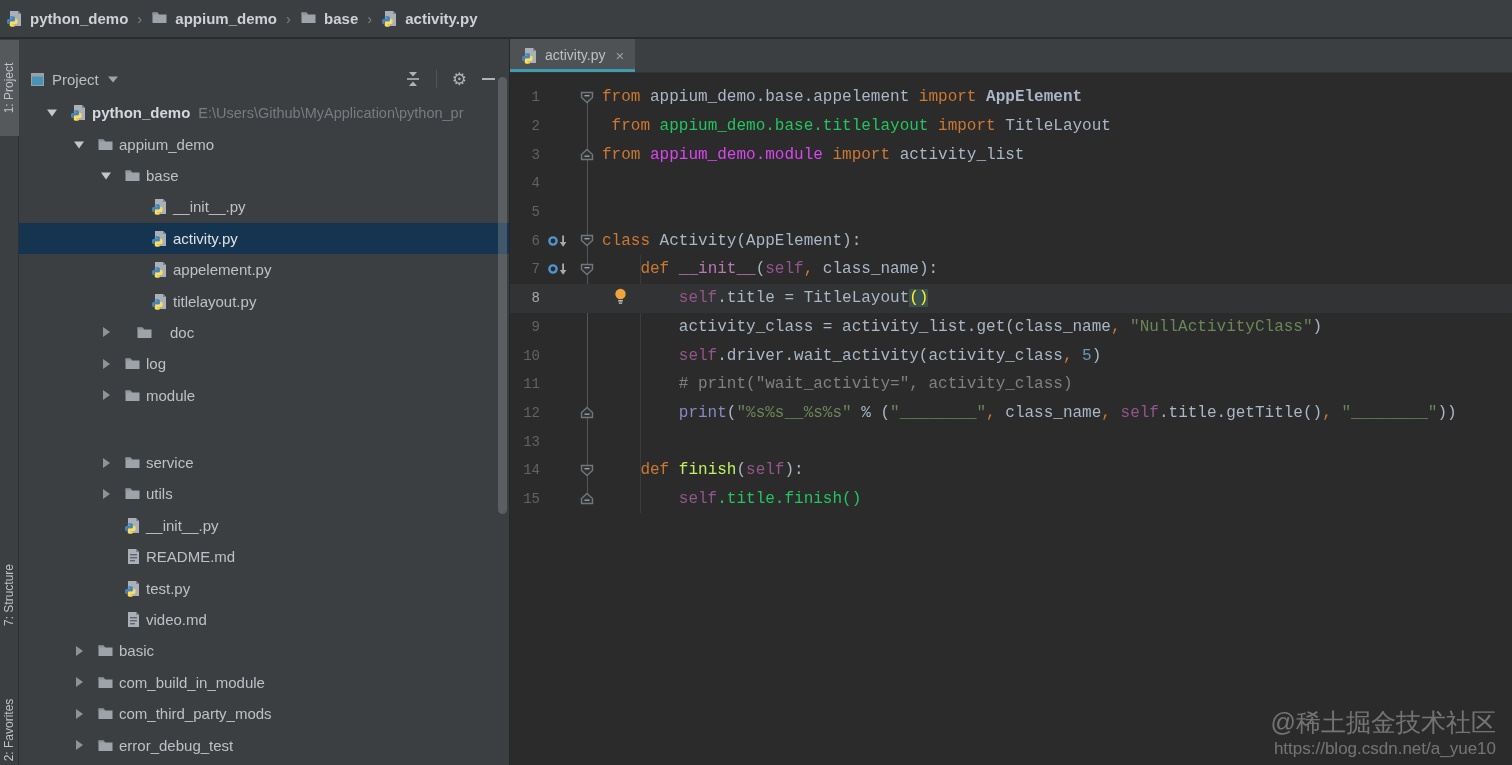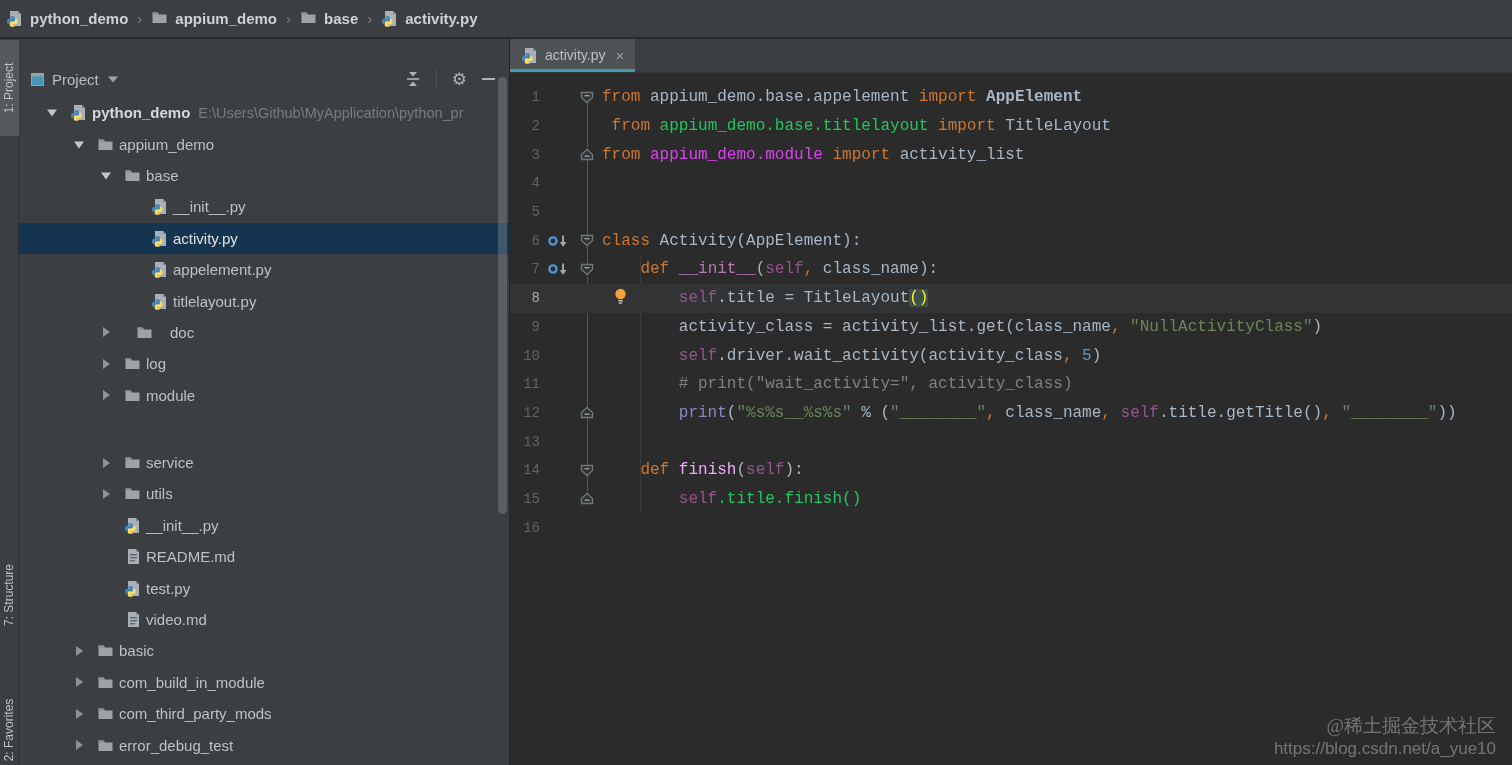--- a/index.html
+++ b/index.html
@@ -71,21 +71,21 @@
   .line.current .ln-num { color:#a6aaad; }
   .ln-gutter { width:34px; flex:none; display:flex; align-items:center; justify-content:center; }
   .ln-fold { width:26px; flex:none; display:flex; align-items:center; justify-content:center; position:relative; z-index:2; }
   .ln-code { white-space:pre; padding-left:2px; position:relative; z-index:1; }
   .bulb { position:absolute; left:104px; top:4px; z-index:3; display:inline-flex; }
   .tok-brace { border-radius:1px; }
 
   .watermark { position:absolute; right:16px; bottom:6px; text-align:right;
                color:rgba(255,255,255,.34); line-height:1.25;
                font-family:"Liberation Sans", sans-serif; }
-  .watermark .w1 { font-size:19px;font-family:Liberation Serif, serif; }
+  .watermark .w1 { font-size:25px; }
   .watermark .w2 { font-size:17px; }
 </style>
 </head>
 <body>
 
 <div class="topbar">
   <div id="breadcrumbs" style="display:flex;align-items:center;">
       <span class="crumb">
         <span class="ic">
           <svg width="17" height="17" viewBox="0 0 17 17" xmlns="http://www.w3.org/2000/svg">
@@ -638,39 +638,33 @@
           </div>
           <div class="line">
             <span class="ln-num">14</span>
             <span class="ln-gutter"></span>
             <span class="ln-fold">
               <svg width="14" height="13" viewBox="0 0 14 13" xmlns="http://www.w3.org/2000/svg">
                 <polygon points="1.5,1.5 12.5,1.5 12.5,6.5 7,11.5 1.5,6.5" fill="#2f3233" stroke="#72767a" stroke-width="1.4"></polygon>
                 <rect x="4.5" y="4" width="5" height="1.4" fill="#9aa0a4"></rect>
               </svg>
             </span>
-            <span class="ln-code"><span style="color: rgb(169, 183, 198);">    </span><span style="color: rgb(204, 120, 50);">def</span><span style="color: rgb(169, 183, 198);"> </span><span style="color: #f0abfc;">finish</span><span style="color: rgb(169, 183, 198);">(</span><span style="color: rgb(148, 85, 141);">self</span><span style="color: rgb(169, 183, 198);">):</span></span>
+            <span class="ln-code"><span style="color: rgb(169, 183, 198);">    </span><span style="color: rgb(204, 120, 50);">def</span><span style="color: rgb(169, 183, 198);"> </span><span style="color: #bef264;">finish</span><span style="color: rgb(169, 183, 198);">(</span><span style="color: rgb(148, 85, 141);">self</span><span style="color: rgb(169, 183, 198);">):</span></span>
           </div>
           <div class="line">
             <span class="ln-num">15</span>
             <span class="ln-gutter"></span>
             <span class="ln-fold">
               <svg width="14" height="13" viewBox="0 0 14 13" xmlns="http://www.w3.org/2000/svg">
                 <polygon points="7,1.5 12.5,6.5 12.5,11.5 1.5,11.5 1.5,6.5" fill="#2f3233" stroke="#72767a" stroke-width="1.4"></polygon>
                 <rect x="4.5" y="7.5" width="5" height="1.4" fill="#9aa0a4"></rect>
               </svg>
             </span>
             <span class="ln-code"><span style="color: rgb(169, 183, 198);">        </span><span style="color: rgb(148, 85, 141);">self</span><span style="color: #22c55e;">.title.finish()</span></span>
           </div>
-          <div class="line">
-            <span class="ln-num">16</span>
-            <span class="ln-gutter"></span>
-            <span class="ln-fold"></span>
-            <span class="ln-code"></span>
-          </div>
         </div>
     </div>
     <div class="watermark">
       <div class="w1">@稀土掘金技术社区</div>
       <div class="w2">https://blog.csdn.net/a_yue10</div>
     </div>
   </div>
 </div>
 
 </body></html>

